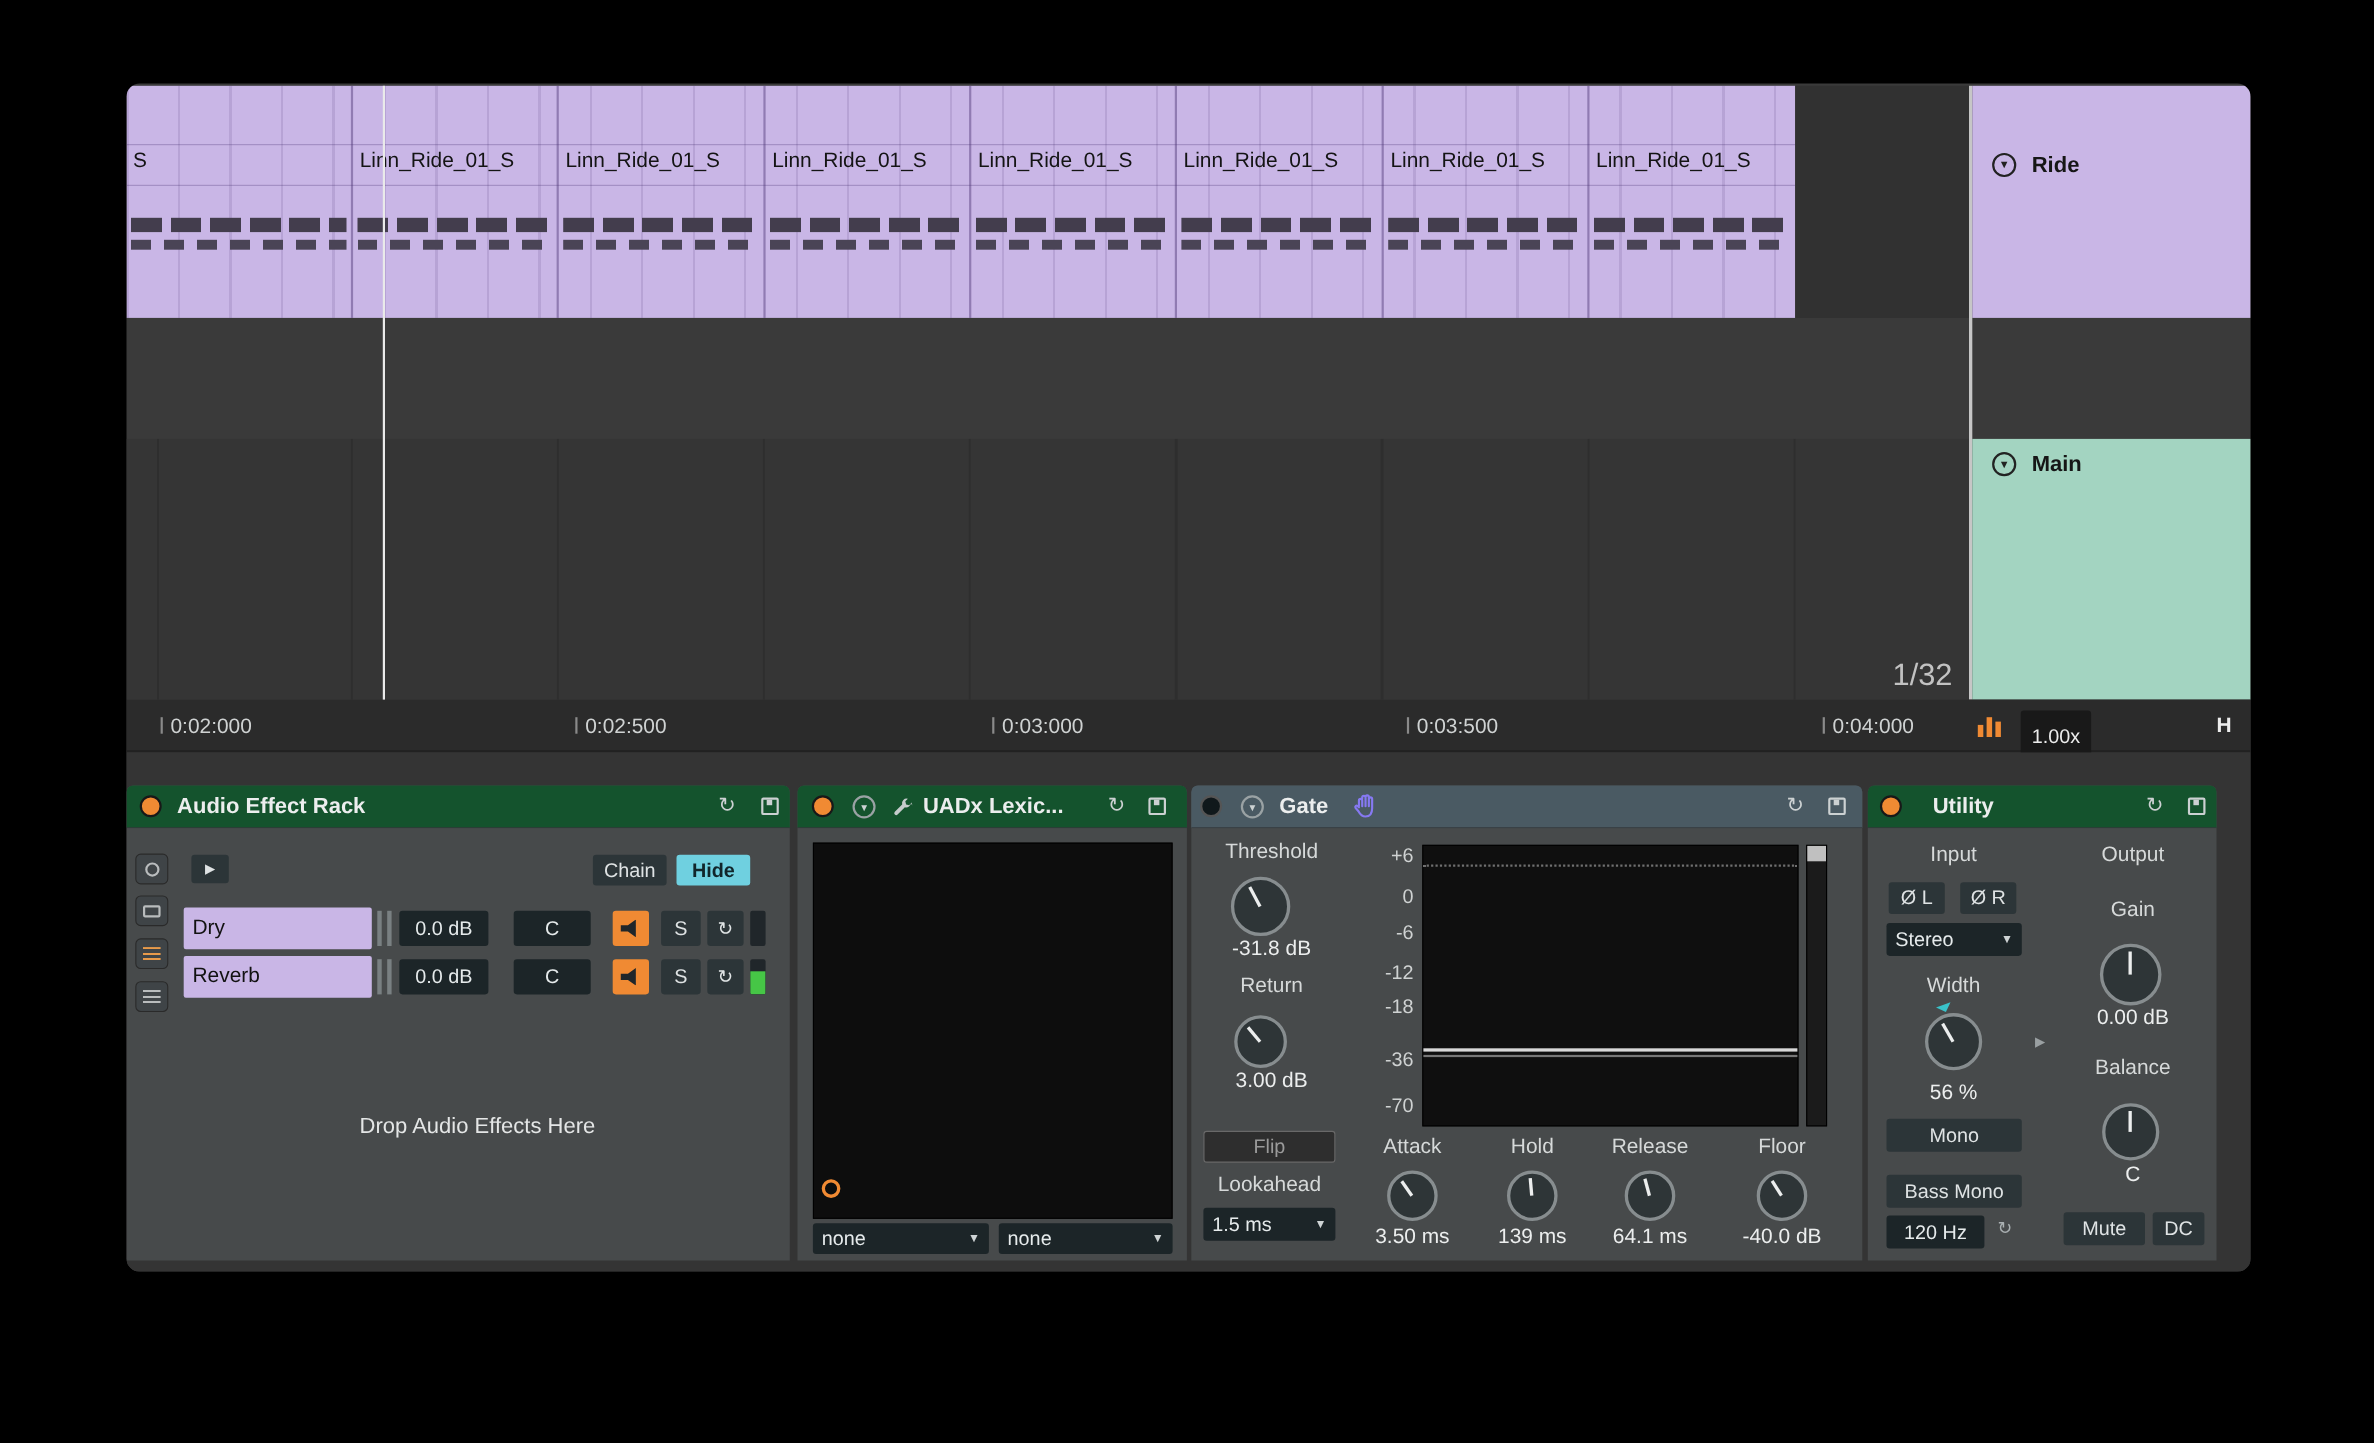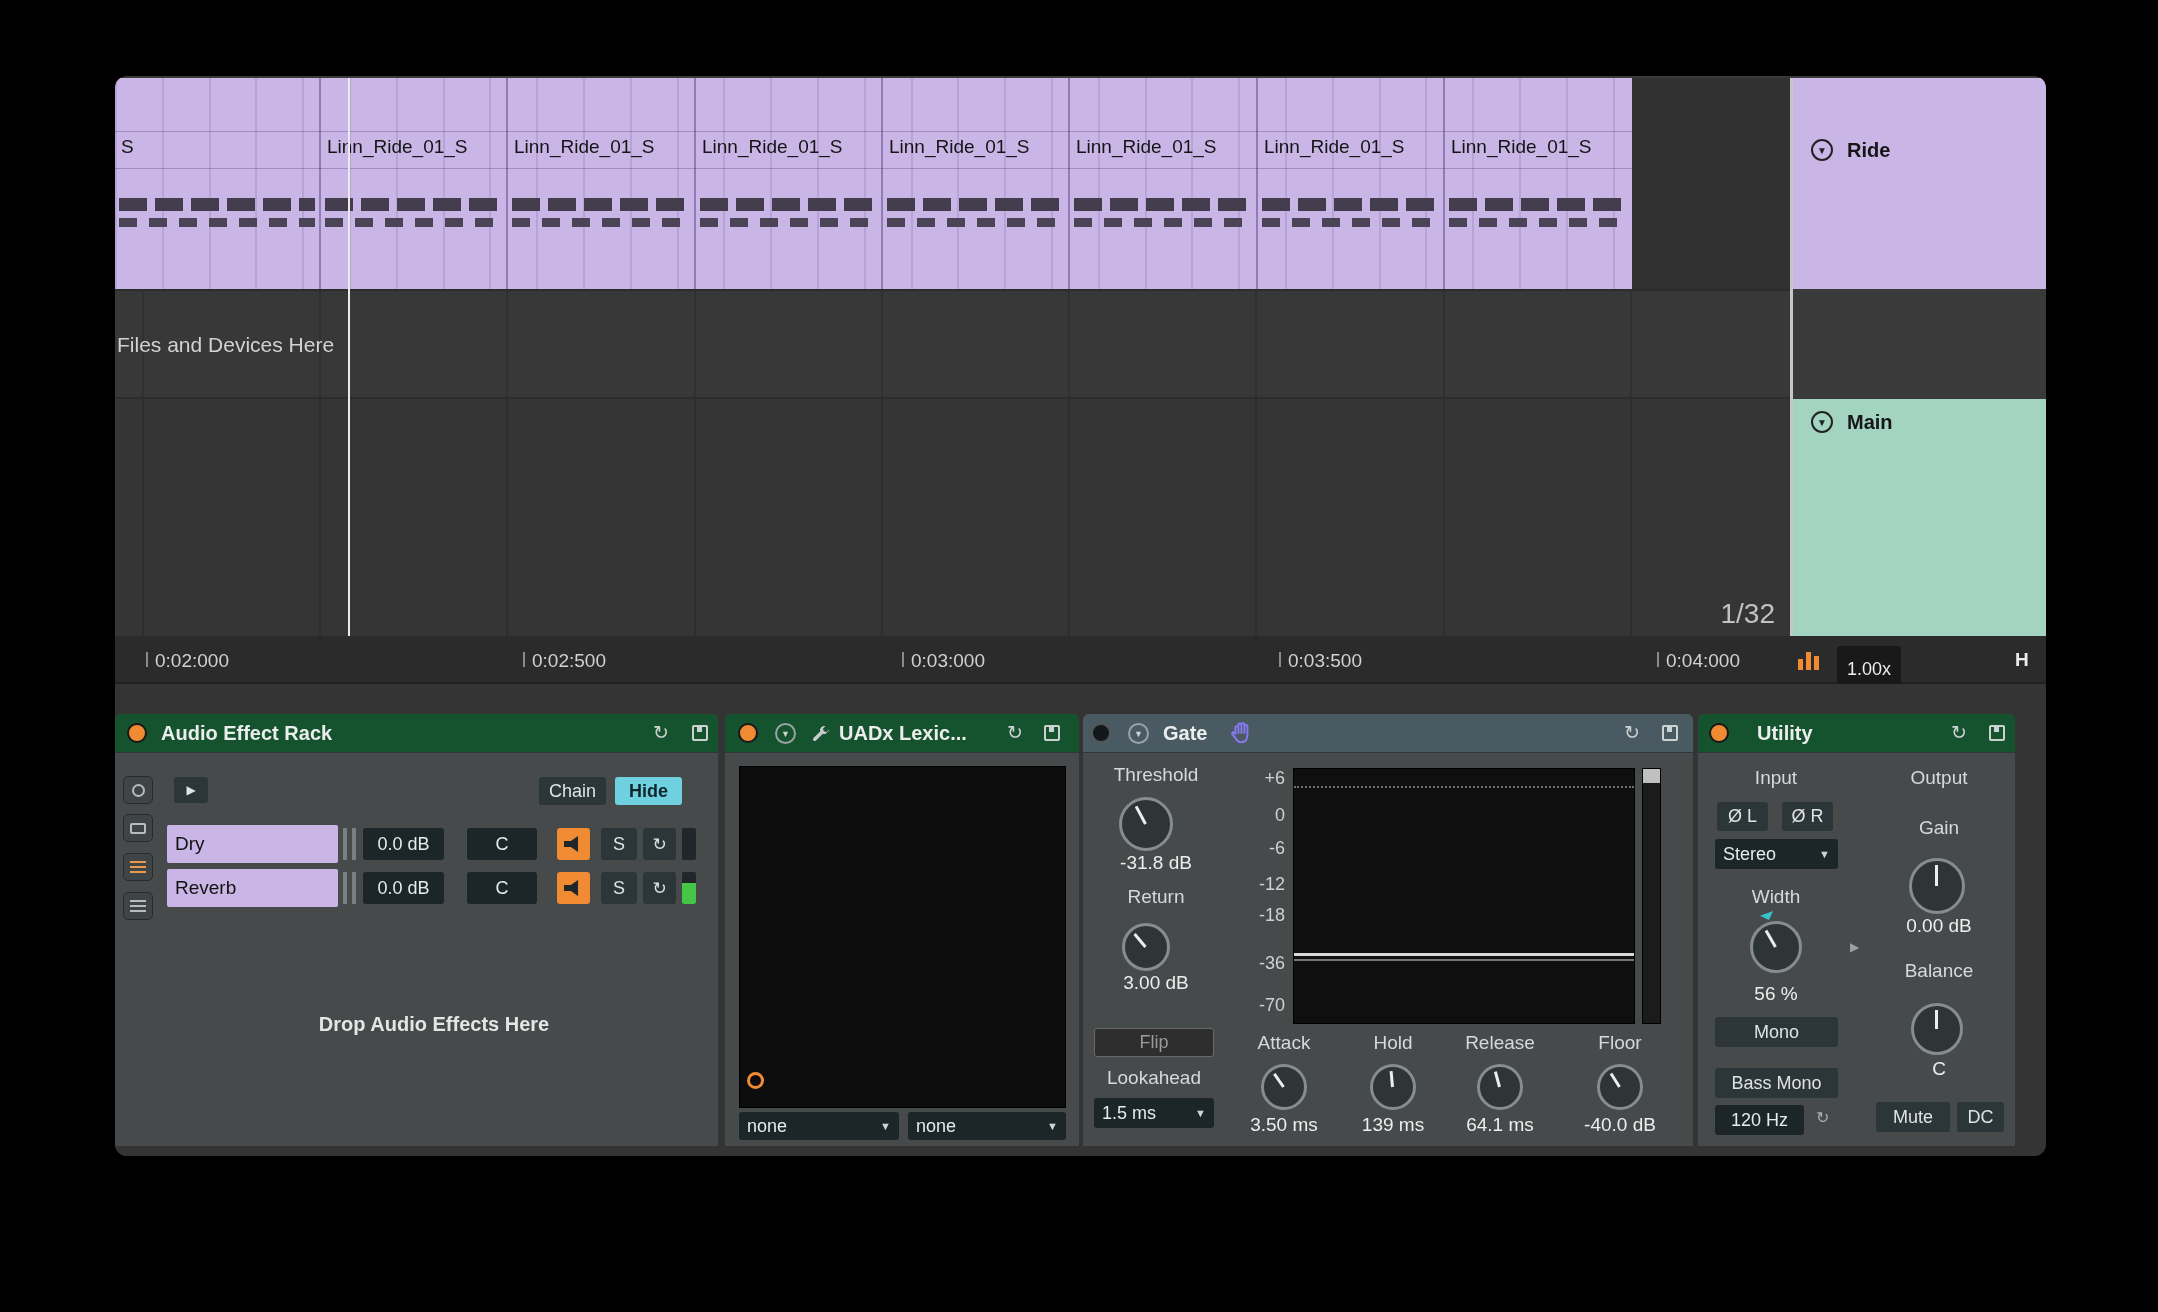--- a/index.html
+++ b/index.html
@@ -77,21 +77,21 @@
   .mpair i{width:4px;background:#798082;display:block;}
   .spk{position:absolute;background:#f08a33;border-radius:3px;}
   .spk::before{content:"";position:absolute;left:7px;top:8px;width:18px;height:16px;background:#20262a;clip-path:polygon(0 32%,38% 32%,78% 0,78% 100%,38% 68%,0 68%);}
   .meter{position:absolute;background:#20262a;border-radius:2px;overflow:hidden;}
   .meter .fill{position:absolute;bottom:0;left:0;right:0;background:#46c646;}
   .sideic{position:absolute;width:30px;height:28px;background:#3f4447;border:1px solid #2a2a2a;border-radius:5px;display:flex;align-items:center;justify-content:center;}
   .g-circ{width:13px;height:13px;border:2px solid #b9bcbd;border-radius:50%;}
   .g-cam{width:16px;height:11px;border:2px solid #b9bcbd;border-radius:2px;}
   .g-list{width:16px;height:12px;background:repeating-linear-gradient(#e89a4a 0 2px,transparent 2px 5px);}
   .g-dev{width:16px;height:12px;background:repeating-linear-gradient(#b9bcbd 0 2px,transparent 2px 5px);}
-  .drophint{position:absolute;display:flex;align-items:center;justify-content:center;font-size:20px;color:#e4e6e6;font-weight:700;}
+  .drophint{position:absolute;display:flex;align-items:center;justify-content:center;font-size:20px;color:#e4e6e6;font-weight:400;}
 
   
   .blackdisp{position:absolute;background:#0d0d0d;border:1px solid #000;}
   .ocirc{position:absolute;width:17px;height:17px;border-radius:50%;border:3px solid #f08a33;background:transparent;}
 
   
   .gscale{position:absolute;left:140px;width:62px;text-align:right;font-size:18px;color:#cfd2d2;}
   .ggraph{position:absolute;background:#0f0f0f;border:1px solid #000;}
   .gdot{position:absolute;left:0;right:0;height:0;border-top:2px dotted #6f6f6f;}
   .gline{position:absolute;left:0;right:0;height:3px;background:#d8d8d8;}
@@ -163,23 +163,20 @@
         </div>
       <span class="th-name" style="left:54px;top:61px">Ride</span>
     </div>
     <div class="track-head th-main">
       <div class="foldcirc" style="left:18px;top:12px">
           <span>▼</span>
         </div>
       <span class="th-name" style="left:54px;top:12px">Main</span>
     </div>
 
-    <div class="drop-row">
-      <span class="drop-row-text">Files and Devices Here</span>
-    </div>
     <div class="lower-lane"></div>
     <span class="grid-value">1/32</span>
 
     <div class="ruler">
       <span class="tick" style="left:40px">0:02:000</span>
       <span class="tick" style="left:417px">0:02:500</span>
       <span class="tick" style="left:796px">0:03:000</span>
       <span class="tick" style="left:1173px">0:03:500</span>
       <span class="tick" style="left:1551px">0:04:000</span>
       <svg class="abs" style="left:1682px;top:12px" width="26" height="24">

